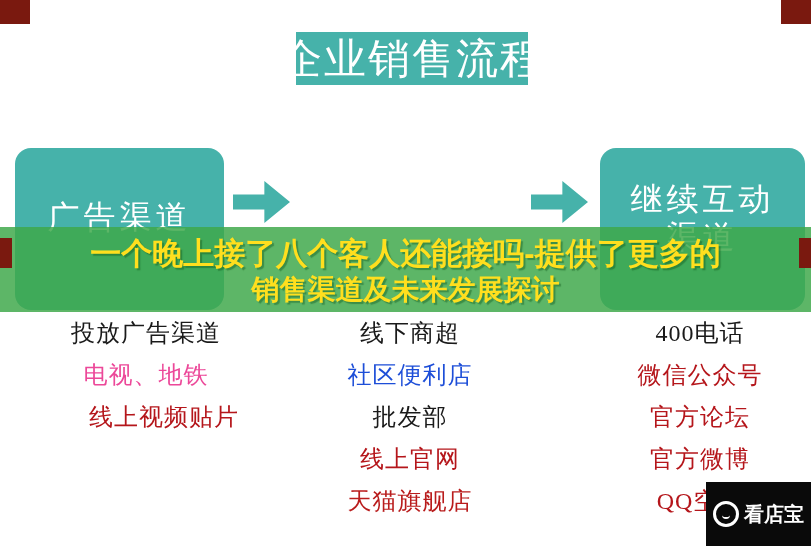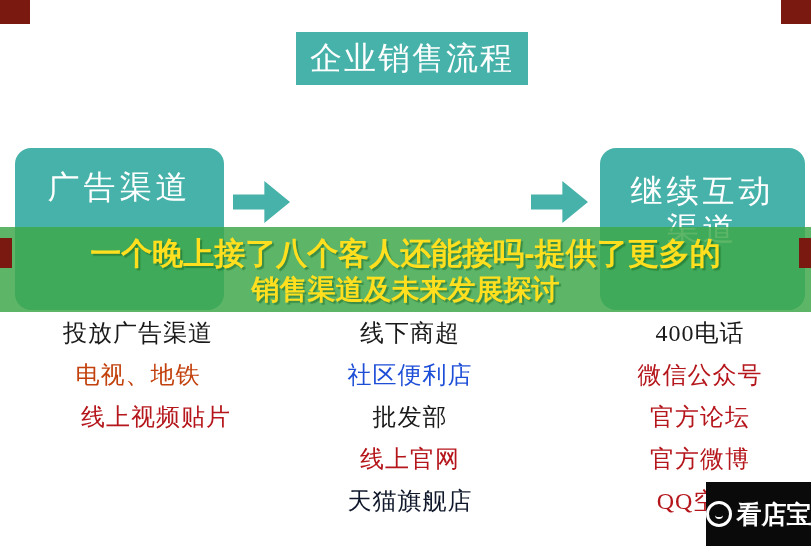--- a/index.html
+++ b/index.html
@@ -7,30 +7,30 @@
     position:relative;width:811px;height:546px;margin:0 auto;
     background:#ffffff;overflow:hidden;
     font-family:"Liberation Serif","DejaVu Serif",serif;
   }
   
   .title-box{
     position:absolute;left:296px;top:32px;width:232px;height:53px;
     background:#46b2aa;display:flex;align-items:center;justify-content:center;
   }
   .title-box span{
-    color:#ffffff;font-size:32px;letter-spacing:2px;white-space:nowrap;
+    color:#ffffff;font-size:42px;letter-spacing:2px;white-space:nowrap;
   }
   
   .fbox{
     position:absolute;top:148px;height:162px;background:#46b2aa;
     border-radius:16px;color:#ffffff;text-align:center;z-index:1;
     font-size:32px;letter-spacing:4px;line-height:38px;box-sizing:border-box;
   }
-  .fbox .l1{padding-top:20px;}
-  .fbox.two .l1{padding-top:24px;}
+  .fbox .l1{padding-top:50px;}
+  .fbox.two .l1{padding-top:32px;}
   .fbox1{left:15px;width:209px;}
   .fbox2{left:307px;width:205px;}
   .fbox3{left:600px;width:205px;}
   .arrow{
     position:absolute;top:181px;width:57px;height:42px;background:#46b2aa;z-index:1;
     clip-path:polygon(0% 32%,55% 32%,55% 0%,100% 50%,55% 100%,55% 68%,0% 68%);
   }
   .arrow1{left:233px;}
   .arrow2{left:531px;}
   
@@ -49,21 +49,21 @@
     text-shadow:2px 2px 1px rgba(20,90,30,0.45);
   }
   
   .mark{position:absolute;background:#7a190f;z-index:3;}
   .mark.tl{left:0;top:0;width:30px;height:24px;}
   .mark.tr{right:0;top:0;width:30px;height:24px;}
   .mark.bleft{left:0;top:238px;width:12px;height:30px;}
   .mark.bright{right:0;top:238px;width:12px;height:30px;}
   
   .col{position:absolute;top:312px;width:260px;text-align:center;z-index:1;}
-  .col1{left:8px;}
+  .col1{left:16px;}
   .col2{left:280px;}
   .col3{left:570px;}
   .col .row{
     height:42px;display:flex;align-items:center;justify-content:center;
     font-size:24px;letter-spacing:1px;white-space:nowrap;
   }
   
   .watermark{
     position:absolute;left:706px;top:482px;width:105px;height:64px;
     background:#0a0a0a;z-index:5;display:flex;align-items:center;
@@ -71,21 +71,21 @@
   }
   .wm-ring{
     width:26px;height:26px;border:3px solid #ffffff;border-radius:50%;
     box-sizing:border-box;position:relative;flex:none;
   }
   .wm-ring:after{
     content:"";position:absolute;left:6px;top:7px;width:8px;height:6px;
     border-bottom:2px solid #ffffff;border-radius:0 0 6px 6px;
   }
   .watermark .wm-label{
-    color:#ffffff;font-size:25px;font-weight:bold;
+    color:#ffffff;font-size:20px;font-weight:bold;
     font-family:"Liberation Sans","DejaVu Sans",sans-serif;white-space:nowrap;
   }
 </style>
 </head>
 <body>
 
 <div class="page">
 
   <div class="mark tl"></div>
   <div class="mark tr"></div>
@@ -106,29 +106,29 @@
     <div class="l2">渠道</div>
   </div>
 
   <div class="banner">
     <div class="bl1">一个晚上接了八个客人还能接吗-提供了更多的</div>
     <div class="bl2">销售渠道及未来发展探讨</div>
   </div>
 
   <div class="col col1">
     <div class="row" style="color: rgb(26, 26, 26);">投放广告渠道</div>
-    <div class="row" style="color: #c2410c;">电视、地铁</div>
+    <div class="row" style="color: #ec4899;">电视、地铁</div>
     <div class="row" style="color: rgb(181, 22, 27); padding-left: 36px;">线上视频贴片</div>
   </div>
   <div class="col col2">
     <div class="row" style="color: rgb(26, 26, 26);">线下商超</div>
     <div class="row" style="color: #1d4ed8;">社区便利店</div>
     <div class="row" style="color: rgb(26, 26, 26);">批发部</div>
     <div class="row" style="color: rgb(181, 22, 27);">线上官网</div>
-    <div class="row" style="color: #0f172a; text-align: right;">天猫旗舰店</div>
+    <div class="row" style="color: #b91c1c; text-align: right;">天猫旗舰店</div>
   </div>
   <div class="col col3">
     <div class="row" style="color: rgb(26, 26, 26);">400电话</div>
     <div class="row" style="color: rgb(181, 22, 27);">微信公众号</div>
     <div class="row" style="color: rgb(181, 22, 27);">官方论坛</div>
     <div class="row" style="color: rgb(181, 22, 27);">官方微博</div>
     <div class="row" style="color: rgb(181, 22, 27);">QQ空间</div>
   </div>
 
   <div class="watermark">

